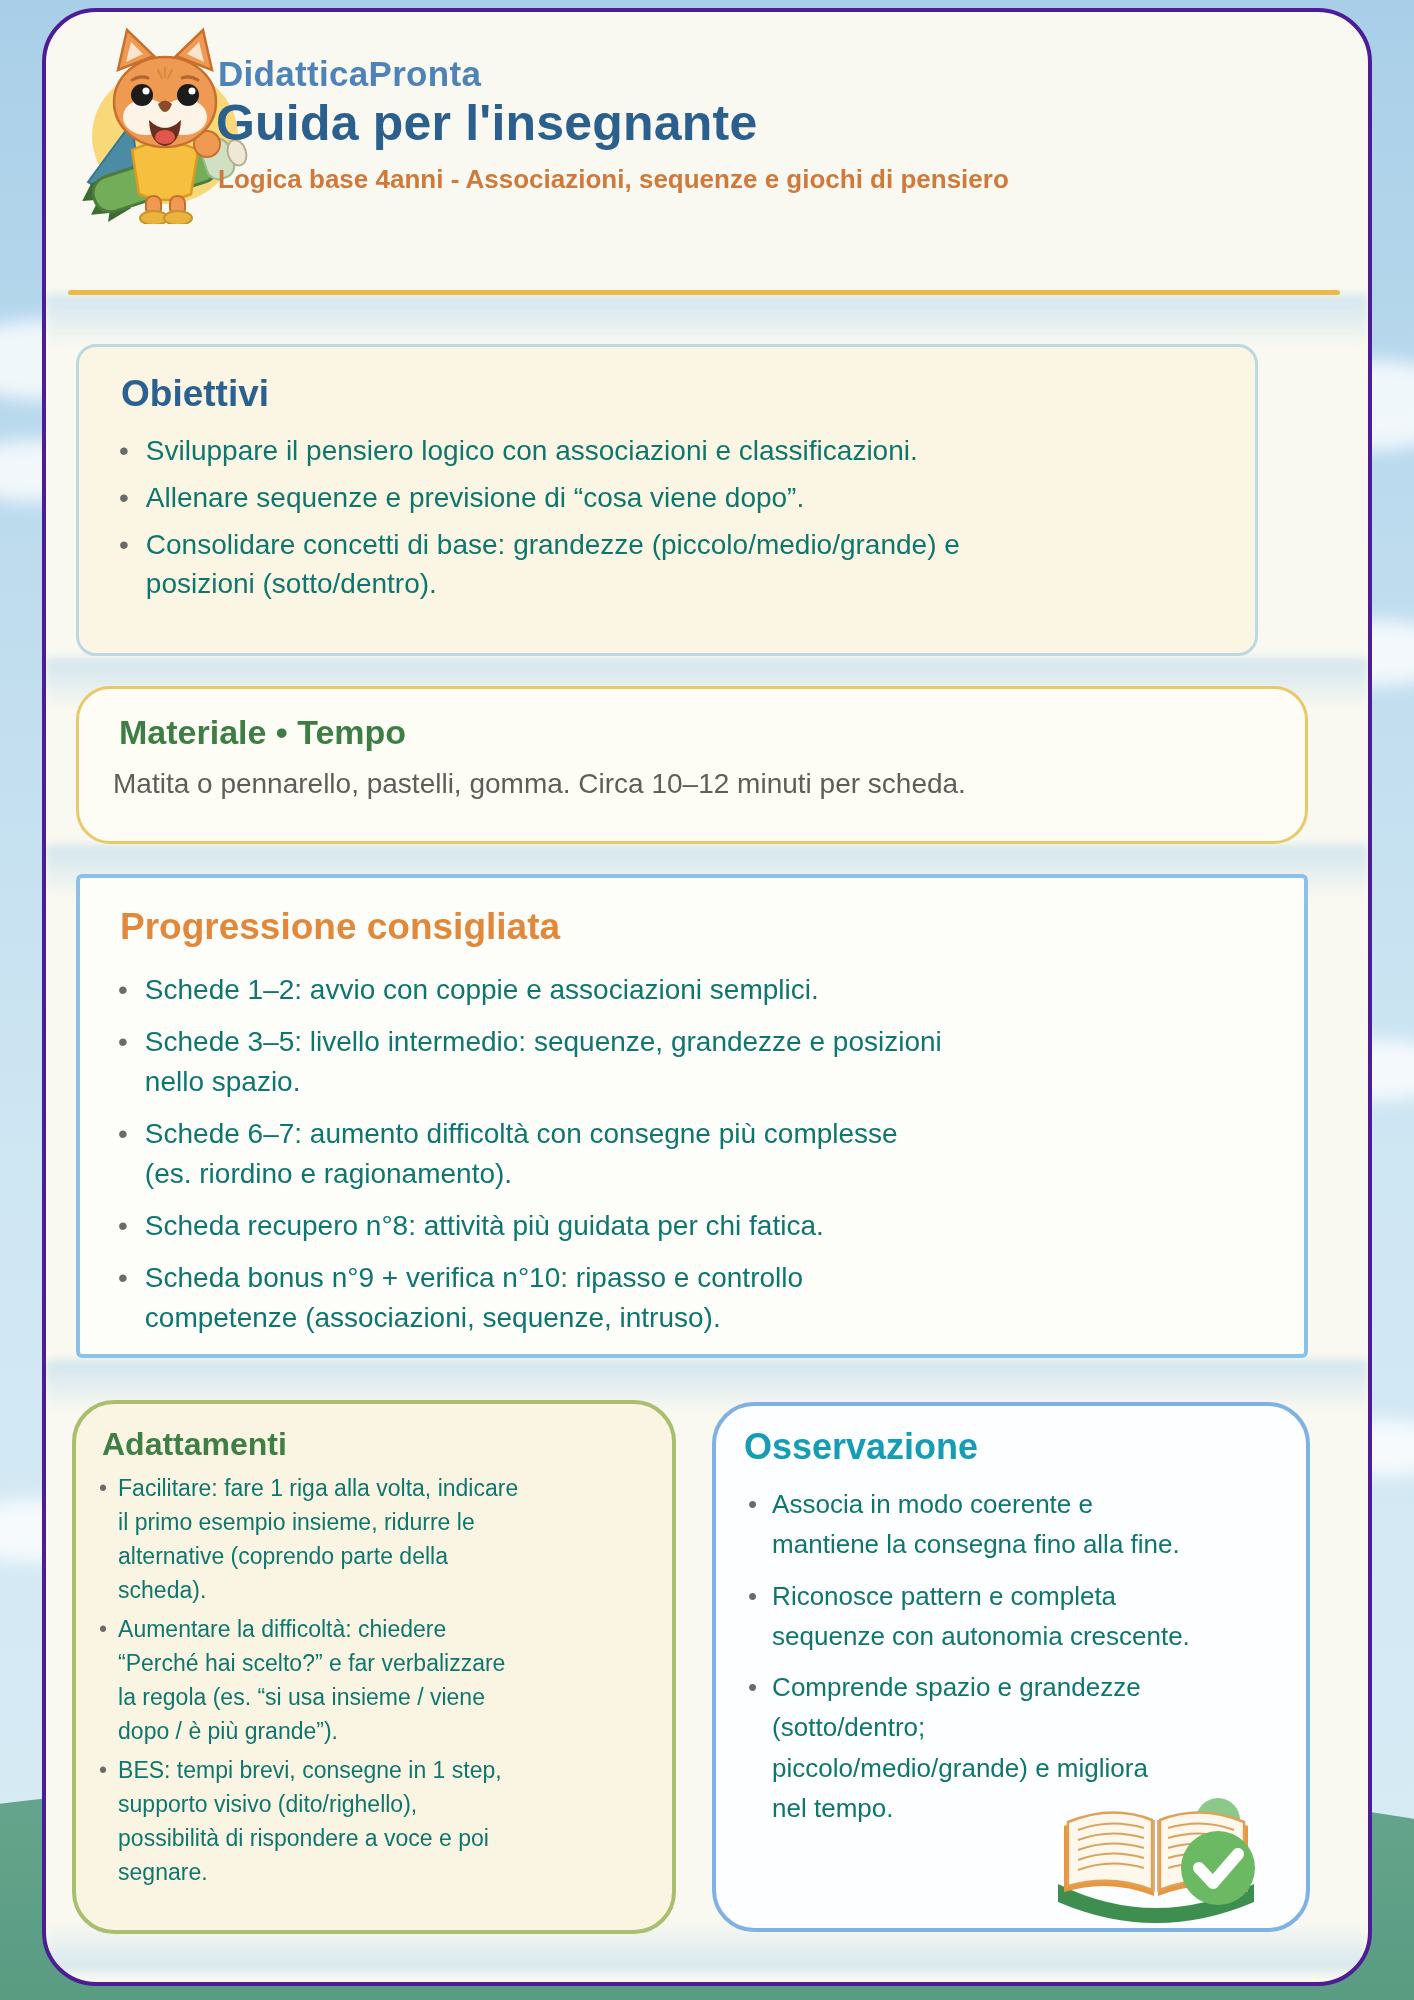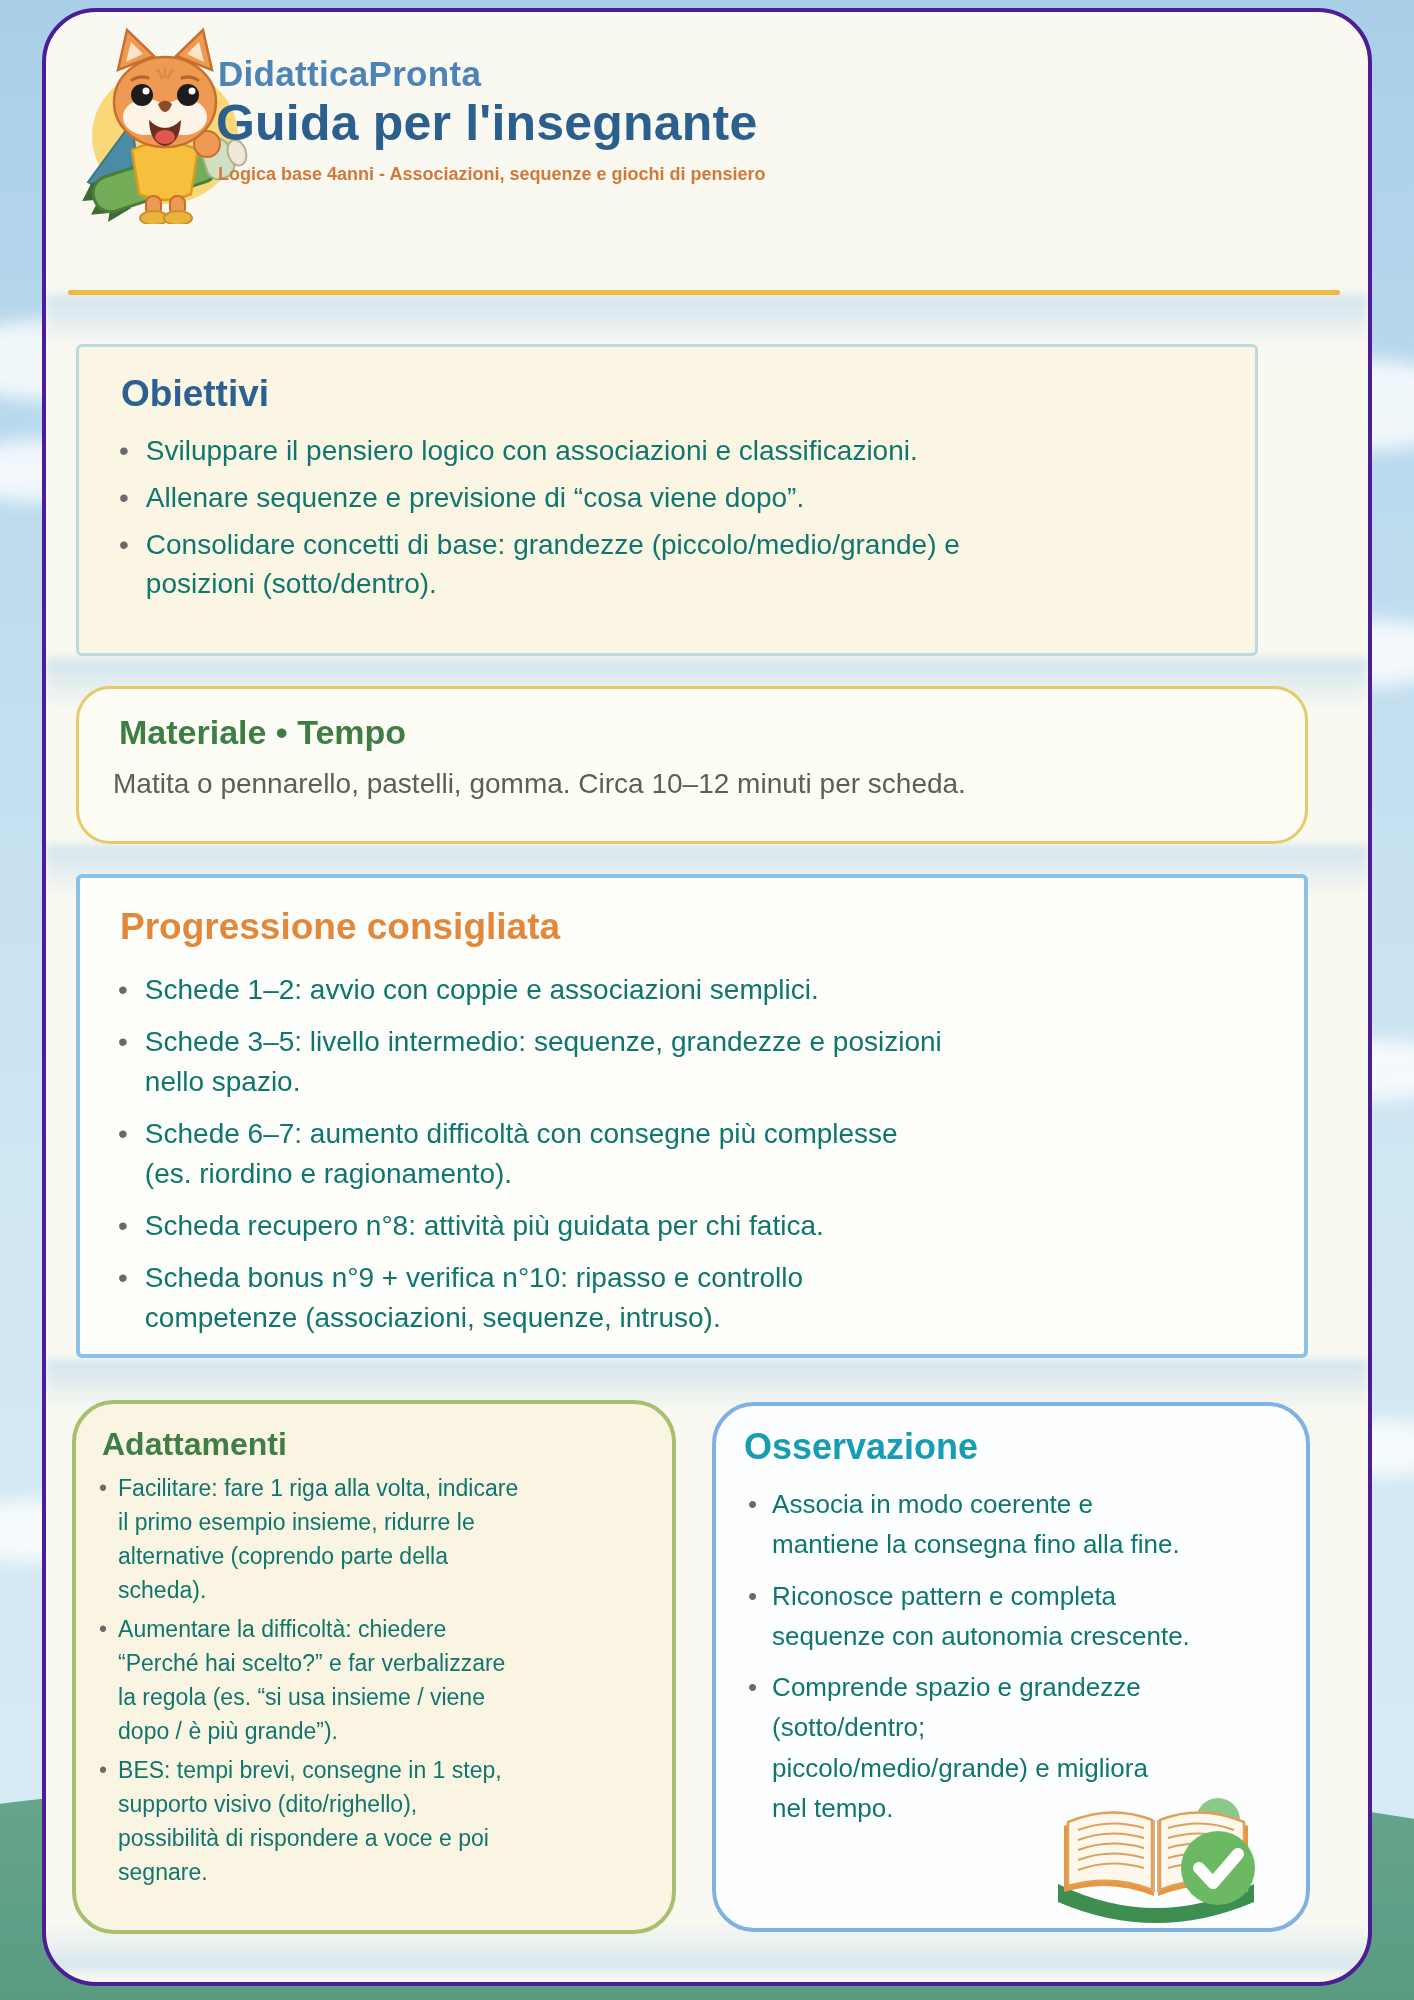--- a/index.html
+++ b/index.html
@@ -25,32 +25,32 @@
     position:absolute;left:42px;top:8px;width:1330px;height:1978px;box-sizing:border-box;
     background:#faf9f1;border:4px solid #4c1d95;border-radius:54px;overflow:hidden;
   }
   .tint{position:absolute;left:0;right:0;height:52px;pointer-events:none;
     background:linear-gradient(180deg,rgba(166,208,235,.50),rgba(166,208,235,0));filter:blur(5px);}
   .t1{top:283px}.t2{top:646px}.t3{top:833px}.t4{top:1348px}.t5{top:1908px;background:linear-gradient(0deg,rgba(166,208,235,.45),rgba(166,208,235,0));}
 
   .logo{position:absolute;left:24px;top:12px;width:190px;height:200px;}
   .brand{position:absolute;left:172px;top:42px;font-size:35px;font-weight:bold;color:#4e83b7;letter-spacing:.3px;}
   .title{position:absolute;left:170px;top:82px;margin:0;font-size:50px;font-weight:bold;color:#2b5f8d;letter-spacing:.2px;}
-  .subtitle{position:absolute;left:172px;top:152px;font-size:18px;font-weight:bold;color:#d1793a;}
+  .subtitle{position:absolute;left:172px;top:152px;font-size:26px;font-weight:bold;color:#d1793a;}
   .divider{position:absolute;left:22px;top:278px;width:1272px;height:5px;background:#edb945;border-radius:3px;}
 
   .box{position:absolute;box-sizing:border-box;}
   .box h2{margin:0;}
   .box ul{list-style:none;margin:0;padding:0;}
   .box li{display:flex;align-items:flex-start;color:#0f766e;}
   .box li::before{content:"•";color:#6a6a6a;flex:0 0 auto;}
   .txt{white-space:pre-line;}
 
   .obiettivi{left:30px;top:332px;width:1182px;height:312px;background:#fbf6e3;
-    border:3px solid #bcd9e2;border-radius:6px;padding:20px 34px;}
+    border:3px solid #bcd9e2;border-radius:20px;padding:20px 34px;}
   .obiettivi h2{font-size:37px;color:#2b6191;margin:6px 0 16px 8px;}
   .obiettivi li{font-size:28px;line-height:1.42;margin-bottom:7px;}
   .obiettivi li::before{margin:0 17px 0 6px;}
 
   .materiale{left:30px;top:674px;width:1232px;height:158px;background:#fefdf5;
     border:3px solid #e8c968;border-radius:34px;padding:18px 30px;}
   .materiale h2{font-size:34px;color:#3e7d44;margin:6px 0 12px 10px;}
   .materiale .body{font-size:28px;color:#5e5d5a;margin:0 0 0 4px;line-height:1.4;}
 
   .progressione{left:30px;top:862px;width:1232px;height:484px;background:#fdfdfa;

